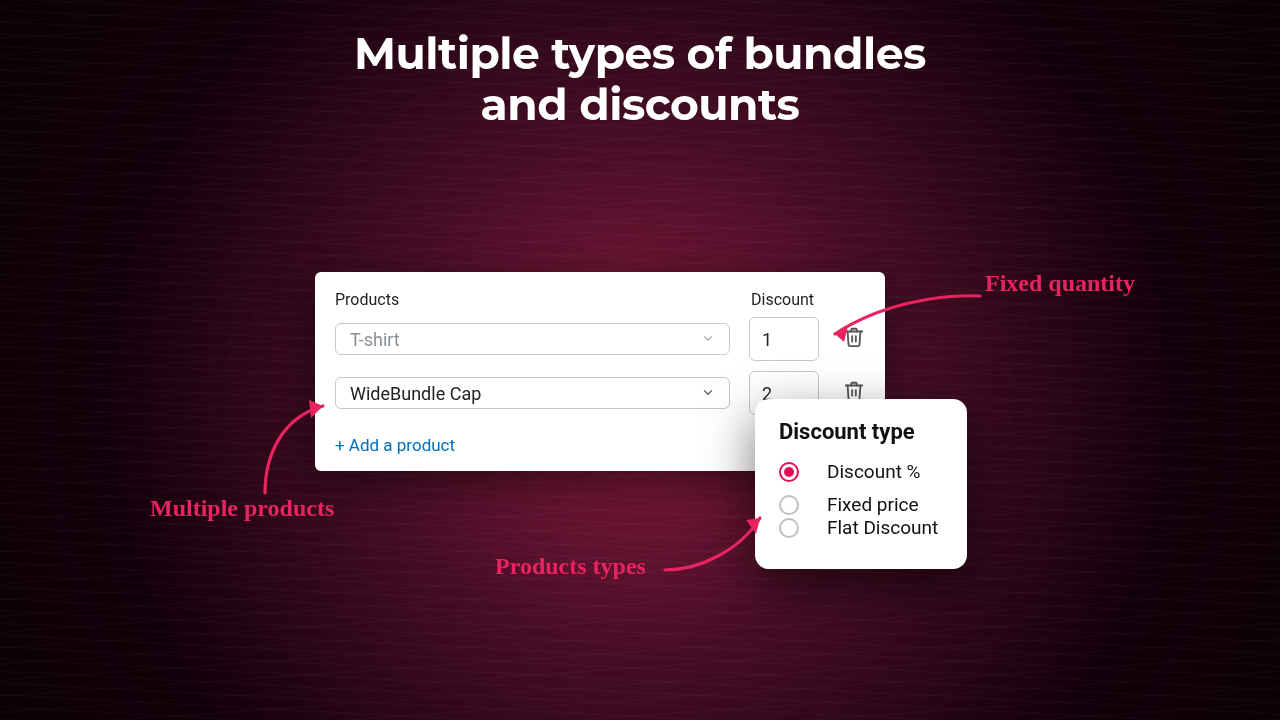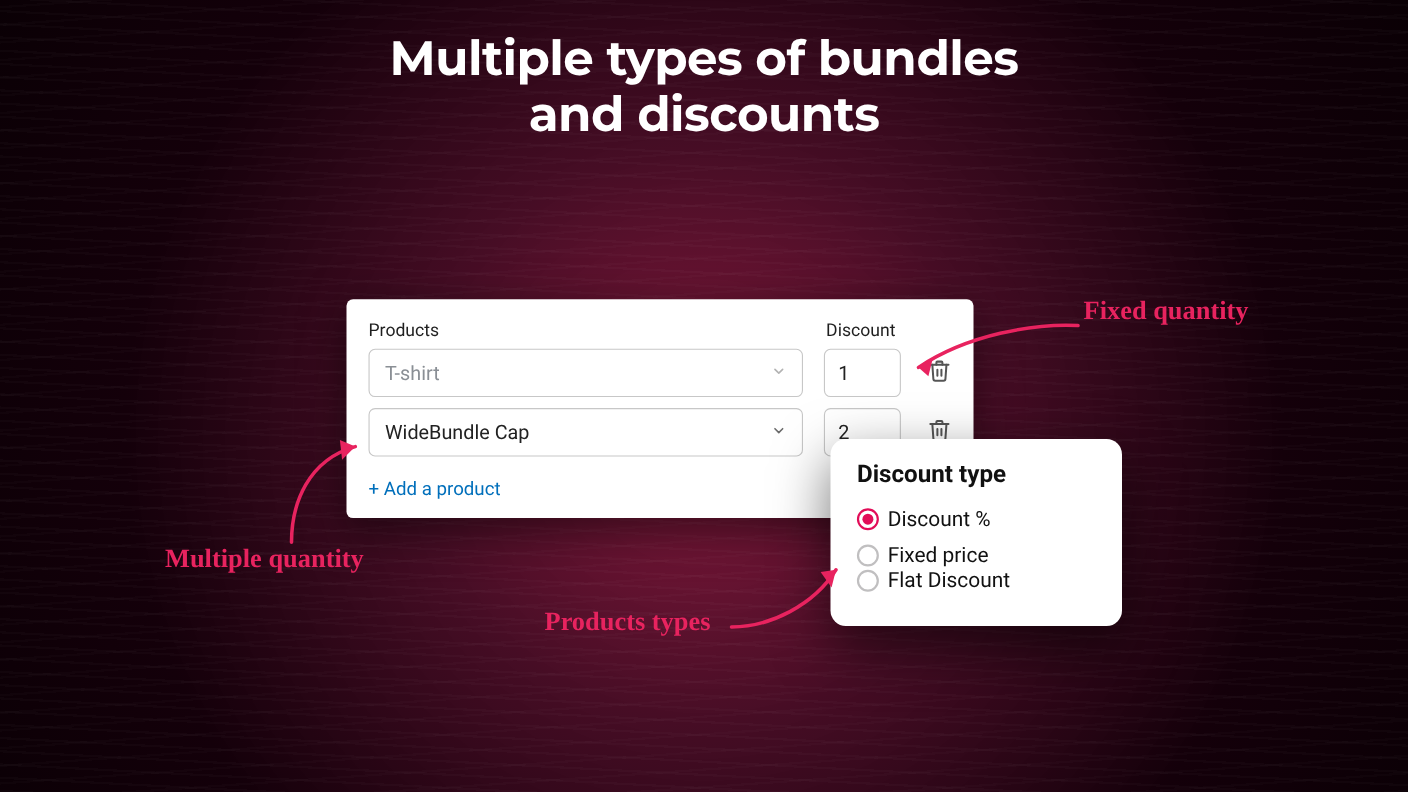--- a/index.html
+++ b/index.html
@@ -59,21 +59,21 @@
 
   .product-row {
     display: grid;
     grid-template-columns: 398px 86px 46px;
     align-items: center;
     margin-bottom: 10px;
   }
   .select-box {
     position: relative;
     box-sizing: border-box;
-    height: 44px;
+    height: 32px;
     border: 1px solid #c7c7c7;
     border-radius: 6px;
     background: #ffffff;
     display: flex;
     align-items: center;
     padding: 0 14px;
     font-size: 18px;
     color: #222;
     width: 395px;
   }
@@ -114,37 +114,37 @@
     margin-top: 20px;
     cursor: pointer;
     user-select: none;
   }
 
   
   .discount-card {
     position: absolute;
     left: 755px;
     top: 399px;
-    width: 265px;
+    width: 212px;
     background: #ffffff;
     border-radius: 14px;
     padding: 20px 24px 20px 24px;
     box-shadow: 0 18px 50px rgba(0,0,0,0.55);
     box-sizing: border-box;
   }
   .discount-title {
     font-size: 22px;
     font-weight: 700;
     color: #111;
     margin-bottom: 16px;
   }
   .radio-row {
     display: flex;
     align-items: center;
-    gap: 8px;
+    gap: 28px;
     font-size: 19px;
     color: #111;
     margin-bottom: 10px;
     cursor: pointer;
   }
   .radio {
     width: 20px;
     height: 20px;
     border-radius: 50%;
     border: 2px solid #c0bfc0;
@@ -264,21 +264,21 @@
       <span>Flat Discount</span>
     </div>
   </div>
 
   <div class="annot" style="left:985px; top:270px;">Fixed quantity</div>
   <svg class="arrow" style="left:820px; top:286px;" width="170" height="60" viewBox="0 0 170 60">
     <path d="M160 10 C 120 8, 60 18, 15 48"></path>
     <polygon class="head" points="15,48 28,40 24,56"></polygon>
   </svg>
 
-  <div class="annot" style="left:150px; top:495px;">Multiple quantity</div>
+  <div class="annot" style="left:150px; top:495px;">Multiple products</div>
   <svg class="arrow" style="left:245px; top:398px;" width="100" height="100" viewBox="0 0 100 100">
     <path d="M20 95 C 20 60, 35 20, 78 8"></path>
     <polygon class="head" points="78,8 64,2 66,20"></polygon>
   </svg>
 
   <div class="annot" style="left:495px; top:553px;">Products types</div>
   <svg class="arrow" style="left:660px; top:510px;" width="110" height="70" viewBox="0 0 110 70">
     <path d="M5 60 C 40 60, 80 40, 100 8"></path>
     <polygon class="head" points="100,8 86,10 96,24"></polygon>
   </svg>

